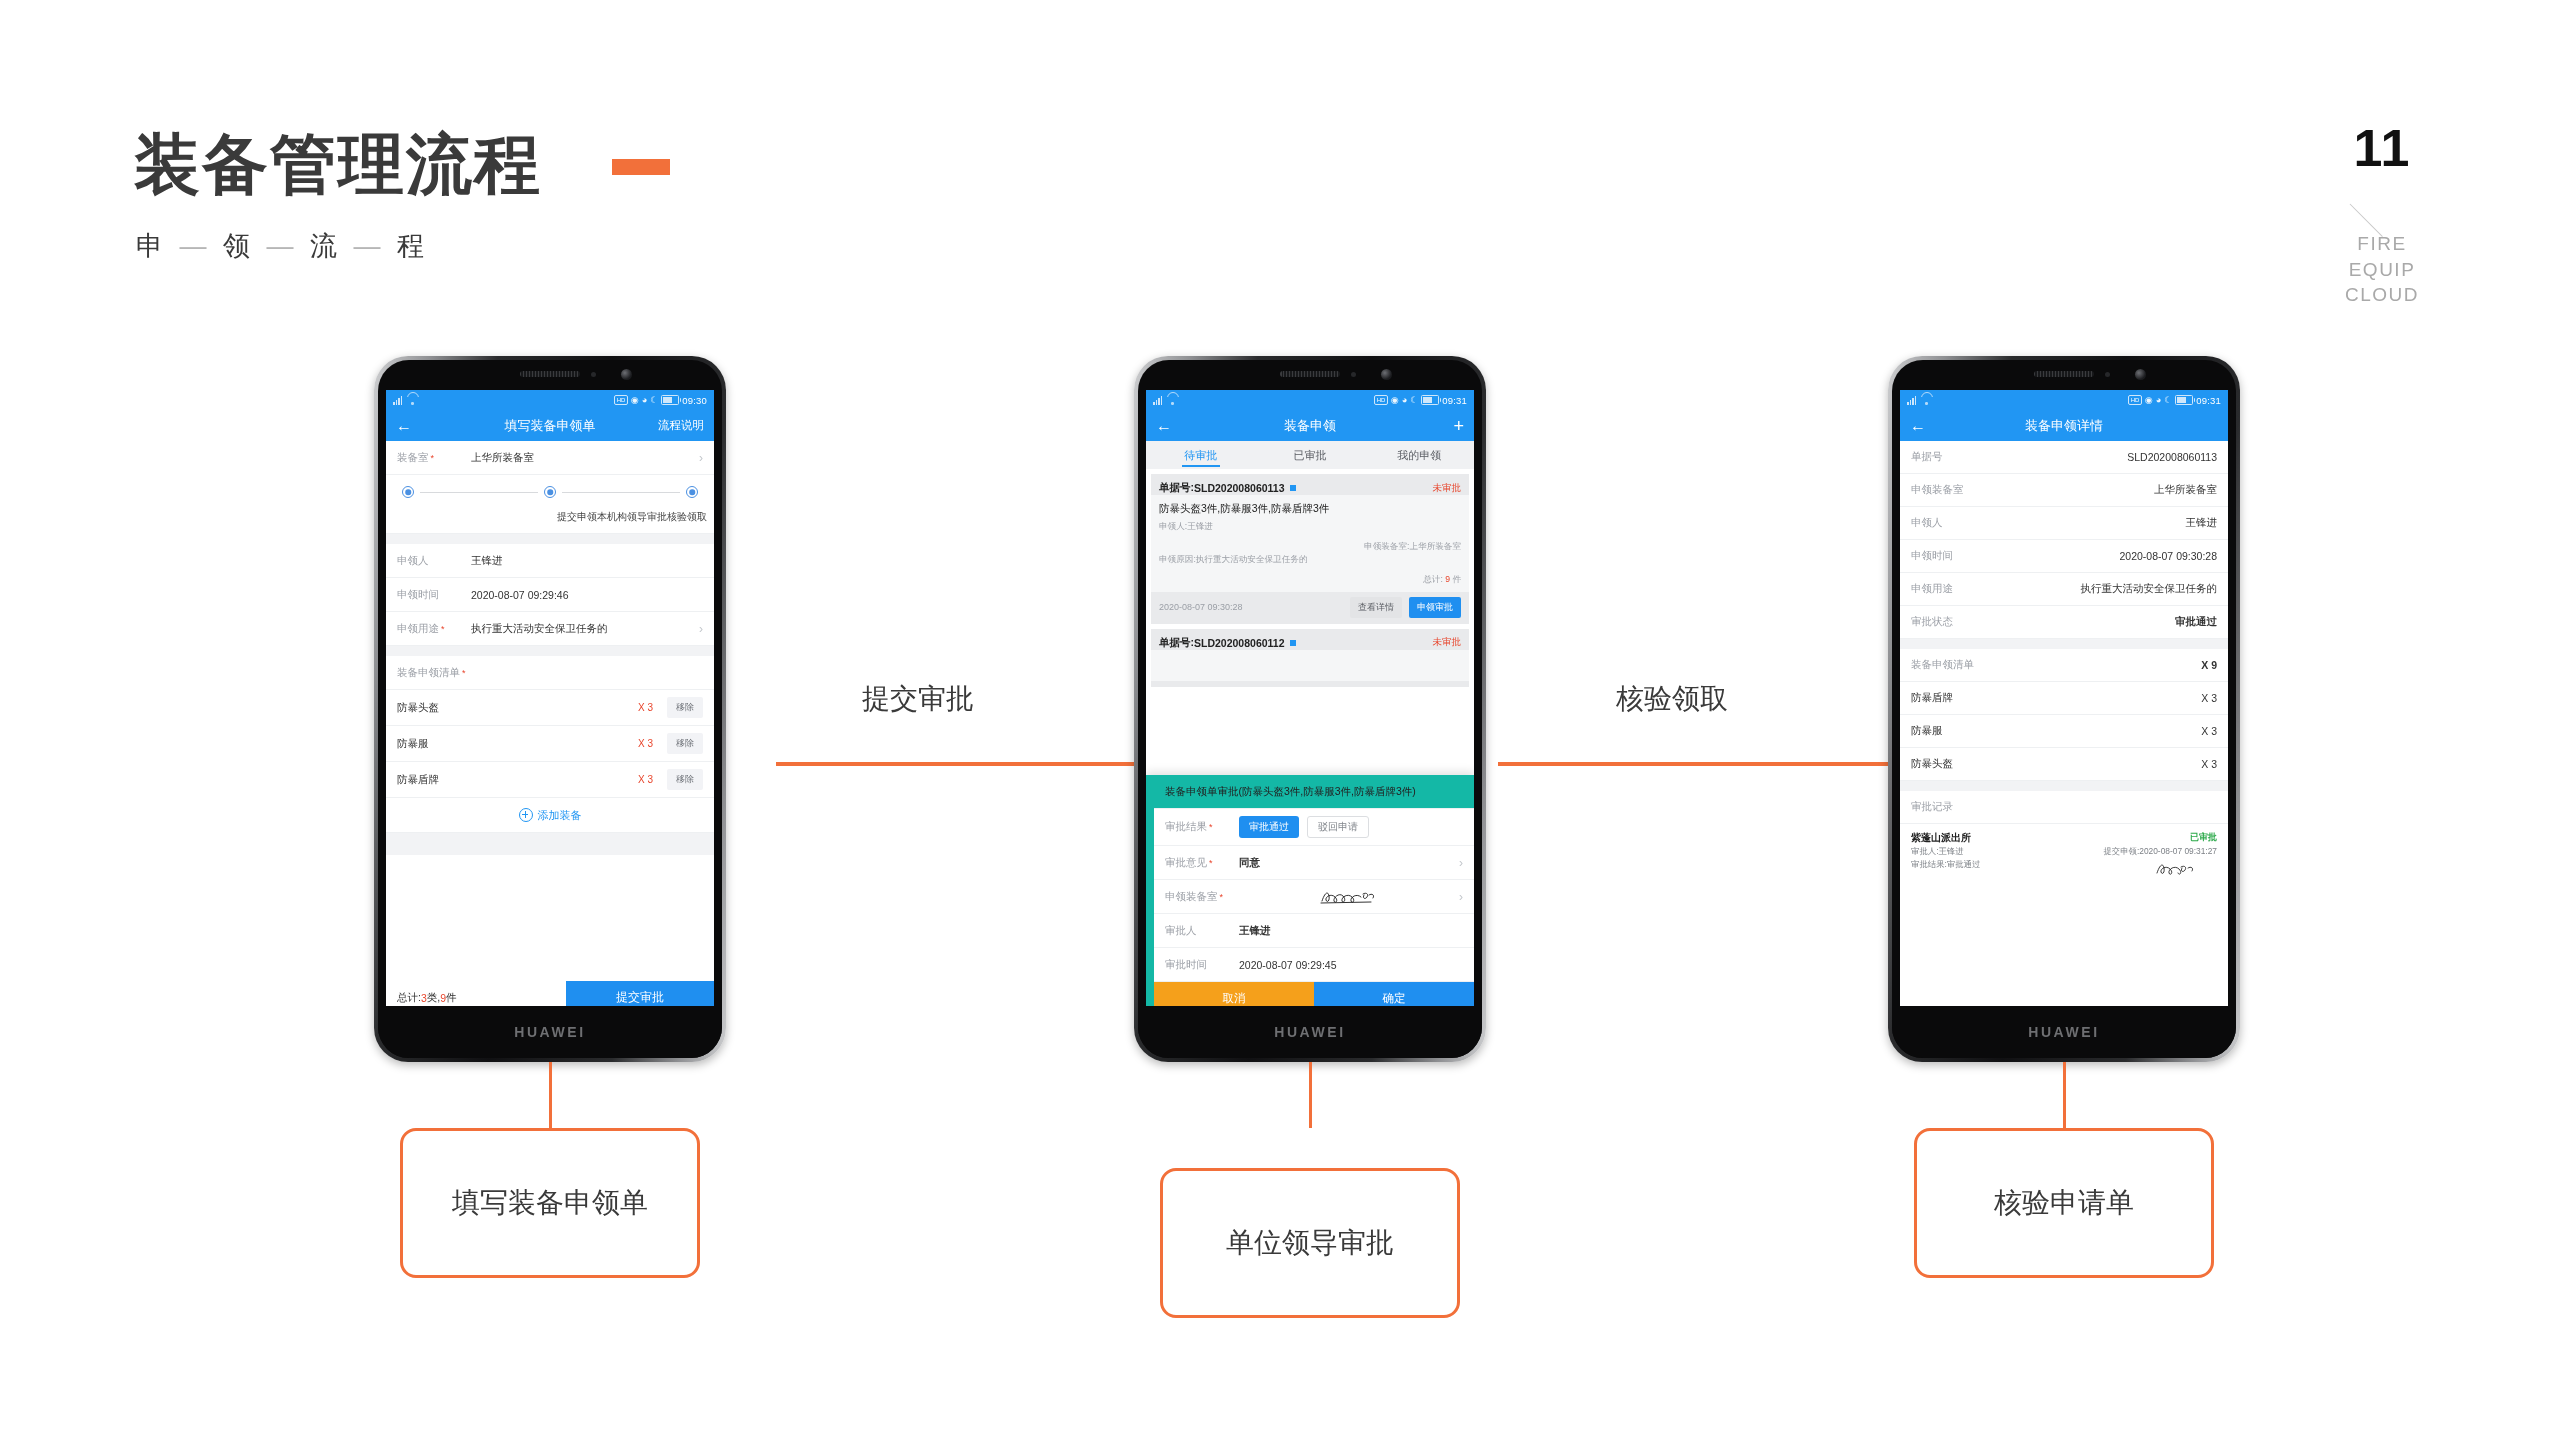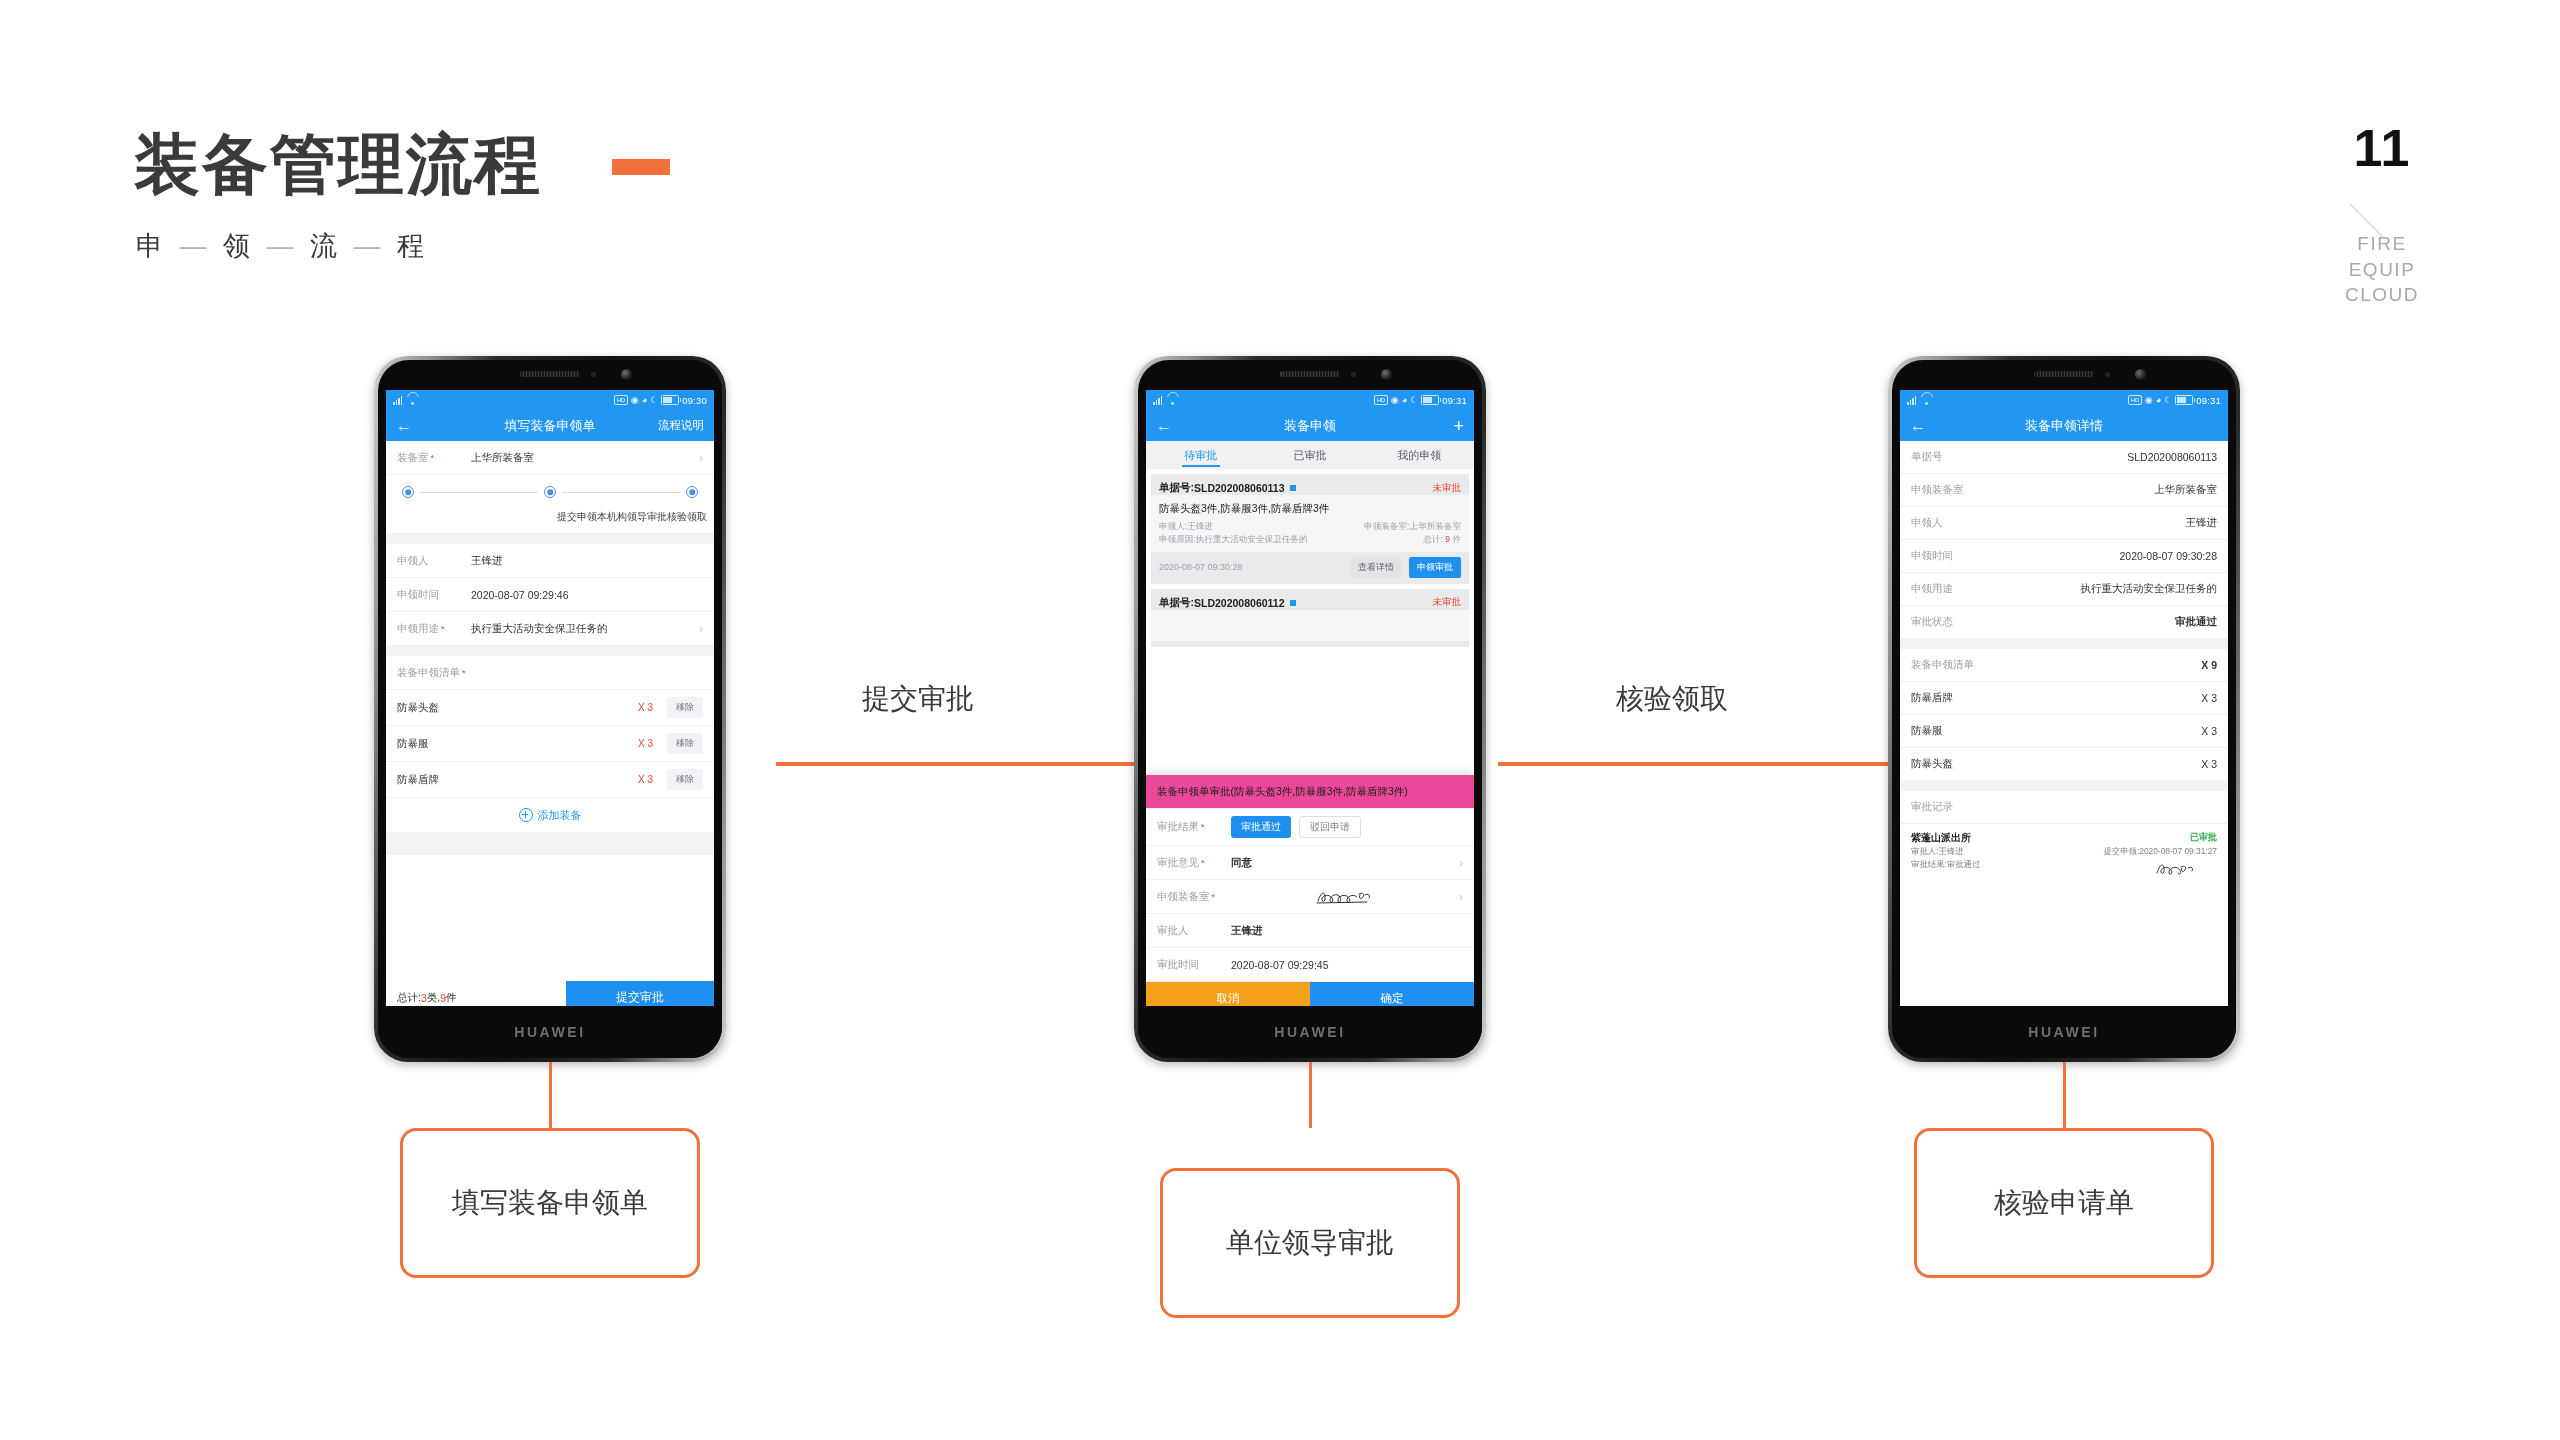--- a/index.html
+++ b/index.html
@@ -162,29 +162,29 @@
   .tab.active{color:#2196f3;}
   .tab.active:after{content:"";position:absolute;bottom:2px;left:50%;transform:translateX(-50%);
        width:38px;height:2px;background:#2196f3;}
   .card{background:#e9eaec;margin:5px 5px 0 5px;padding:7px 8px 0 8px;}
   .card-hd{display:flex;align-items:center;font-size:10.5px;font-weight:bold;color:#222;}
   .sq{width:6px;height:6px;background:#2196f3;margin-left:5px;display:inline-block;}
   .card-status{margin-left:auto;color:#e8452c;font-size:9.5px;font-weight:normal;}
   .card-body{background:#f5f6f7;margin:0 -8px;padding:7px 8px 6px 8px;}
   .card-title{font-size:10.5px;color:#222;margin-bottom:4px;}
   .card-meta{display:flex;font-size:8.6px;color:#9b9fa6;line-height:1.5;}
-  .card-meta .r{margin-left:auto;}
+  .card-meta .r{margin-left:auto;margin-top:20px;}
   .card-meta .r b{color:#e8452c;font-weight:normal;}
   .card-ft{display:flex;align-items:center;padding:5px 0 6px 0;font-size:9px;color:#9b9fa6;}
   .btn-ghost{margin-left:auto;background:#e3e4e6;color:#5a5d63;border-radius:2px;padding:4px 8px;font-size:9px;}
   .btn-primary{margin-left:7px;background:#1f8ff0;color:#fff;border-radius:2px;padding:4px 8px;font-size:9px;}
 
   
-  .sheet{position:absolute;left:0;right:0;bottom:0;background:#ec4899;
-         box-shadow:0 -3px 9px rgba(0,0,0,.12);}
+  .sheet{position:absolute;left:0;right:0;bottom:0;background:#14b8a6;
+         box-shadow:0 -3px 9px rgba(0,0,0,.12);padding-left:8px;}
   .sheet-title{font-size:10.5px;color:#222;padding:10px 11px 9px 11px;border-bottom:1px solid #eef0f2;}
   .seg-btns{display:flex;gap:8px;align-items:center;}
   .seg-on{background:#1f8ff0;color:#fff;border-radius:3px;font-size:10px;padding:4px 10px;}
   .seg-off{background:#fff;color:#83878d;border:1px solid #dcdee1;border-radius:3px;font-size:10px;padding:3px 10px;}
   .sign{margin-left:auto;width:60px;height:18px;display:block;}
   .sheet-actions{display:flex;height:32px;}
   .btn-cancel{flex:1;background:#f5a01b;color:#fff;display:flex;align-items:center;justify-content:center;font-size:11.5px;}
   .btn-ok{flex:1;background:#1f8ff0;color:#fff;display:flex;align-items:center;justify-content:center;font-size:11.5px;}
 
   

